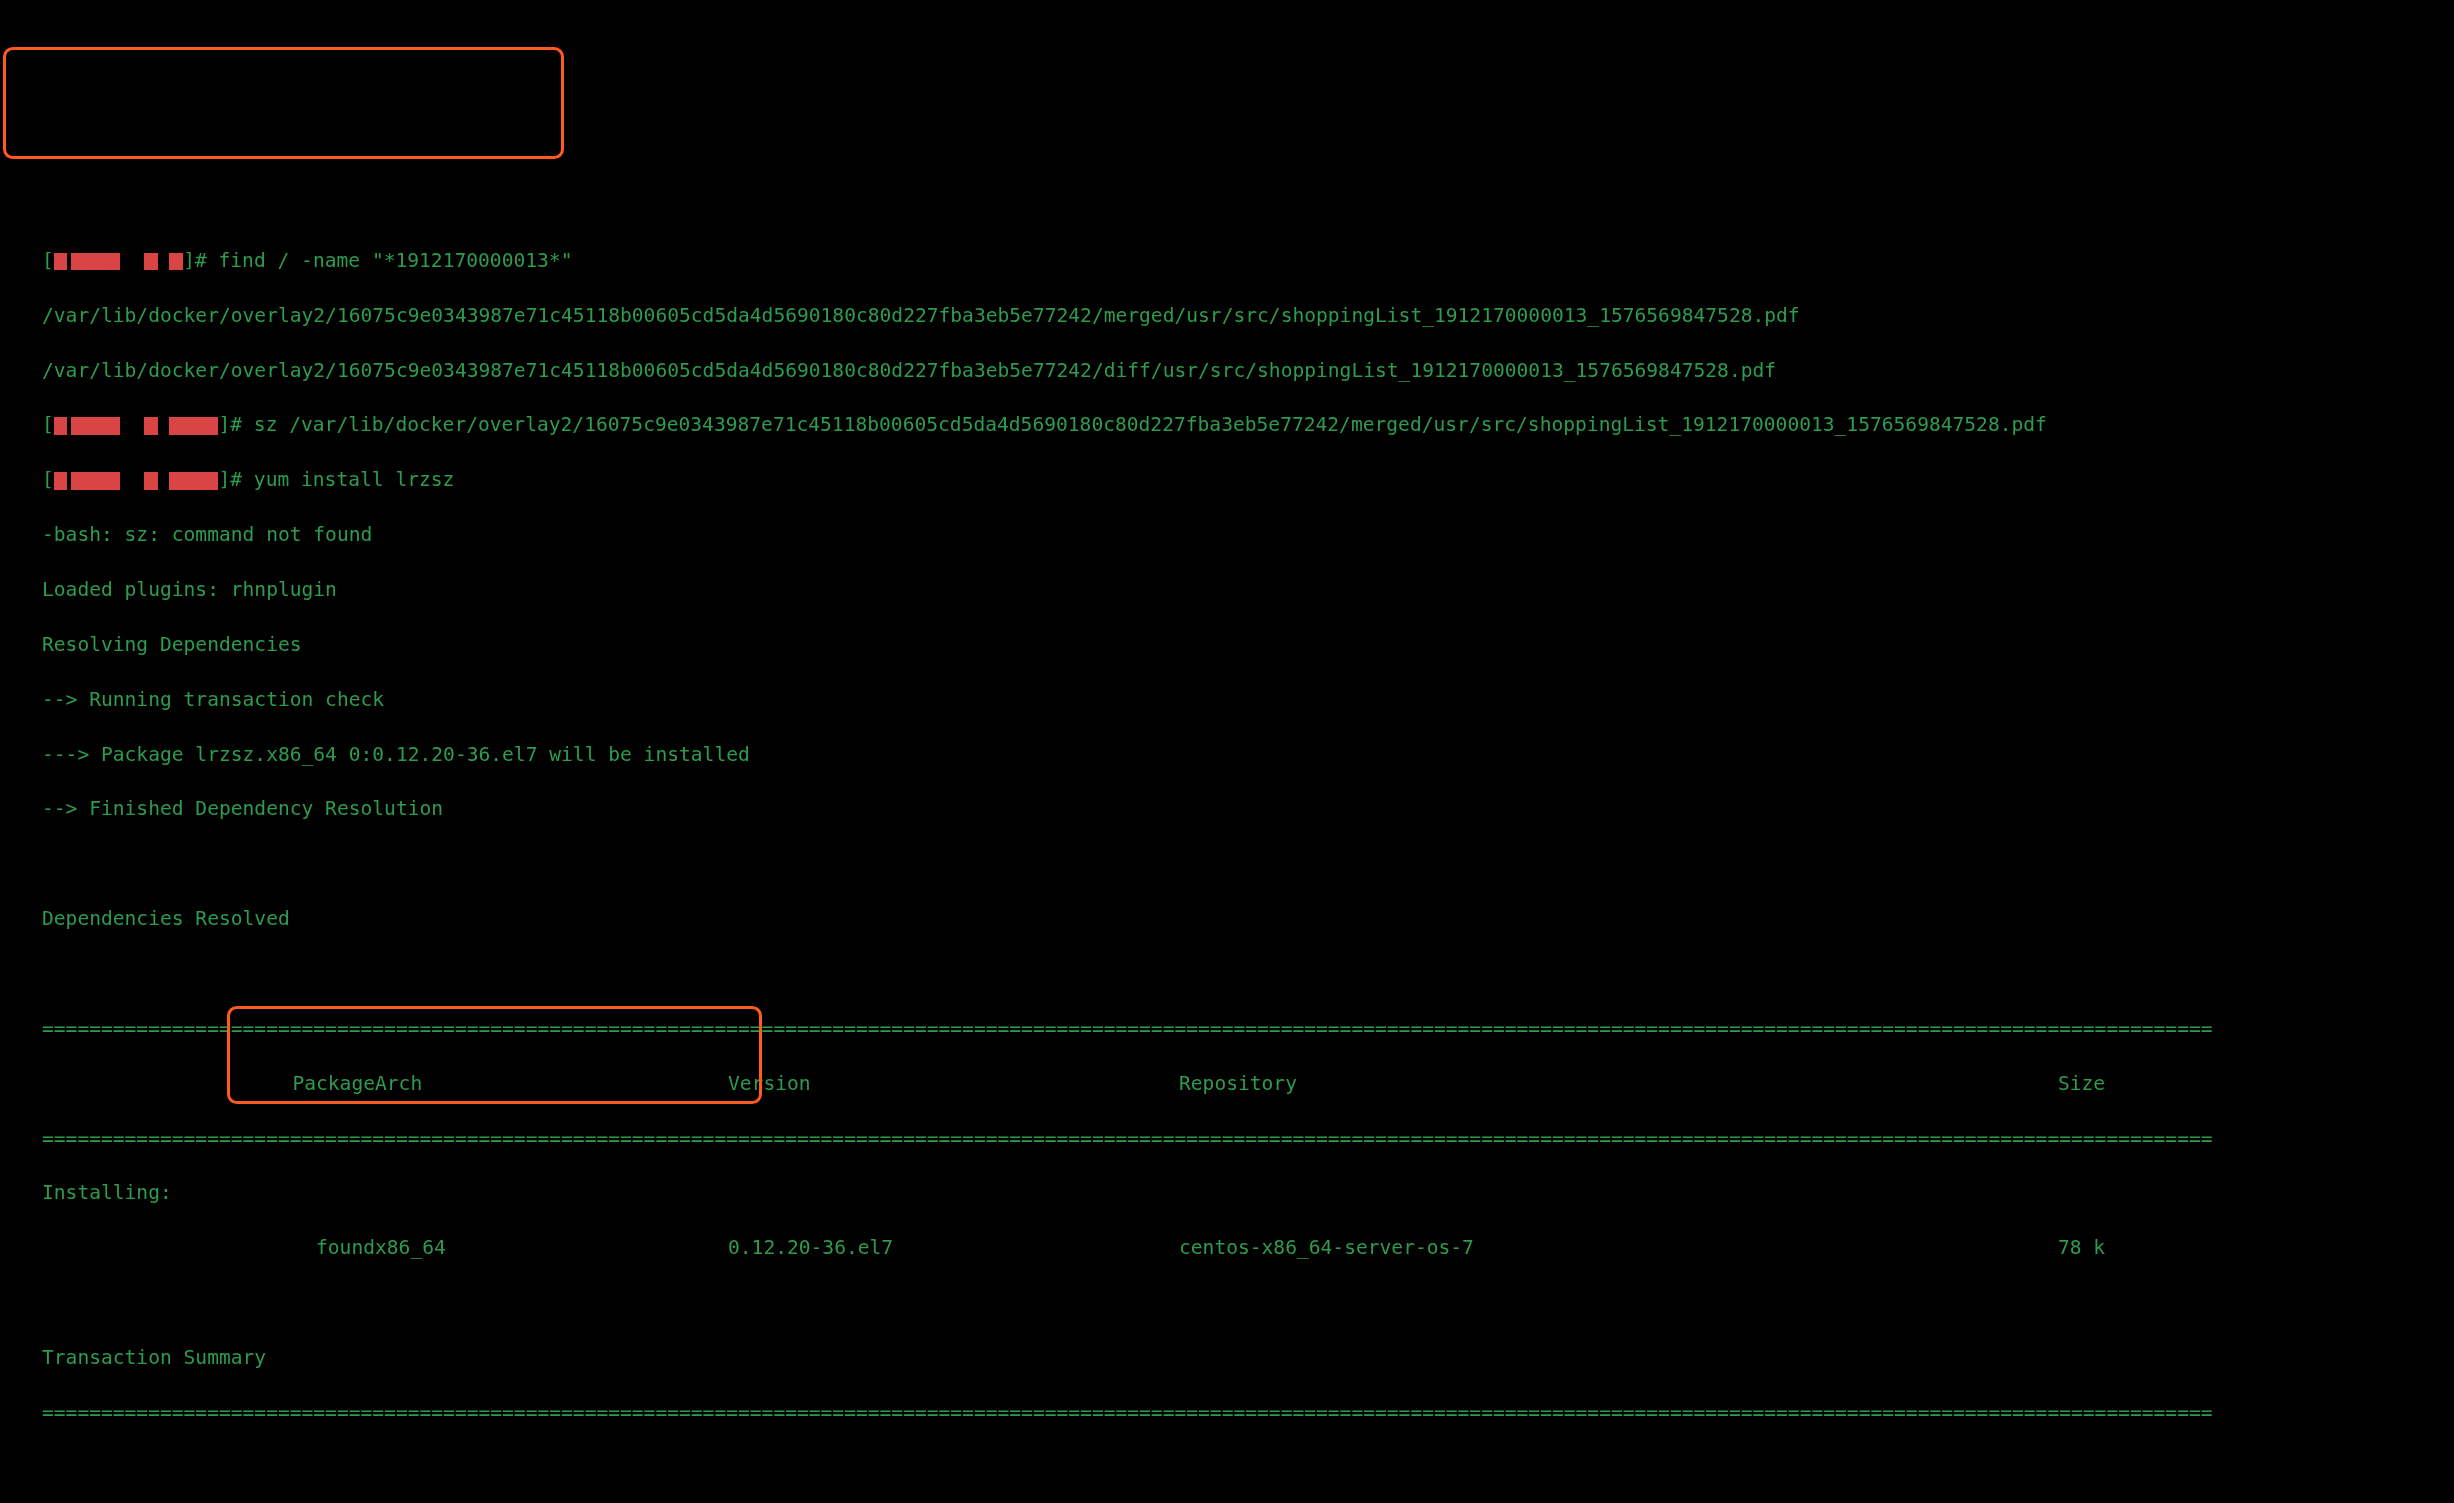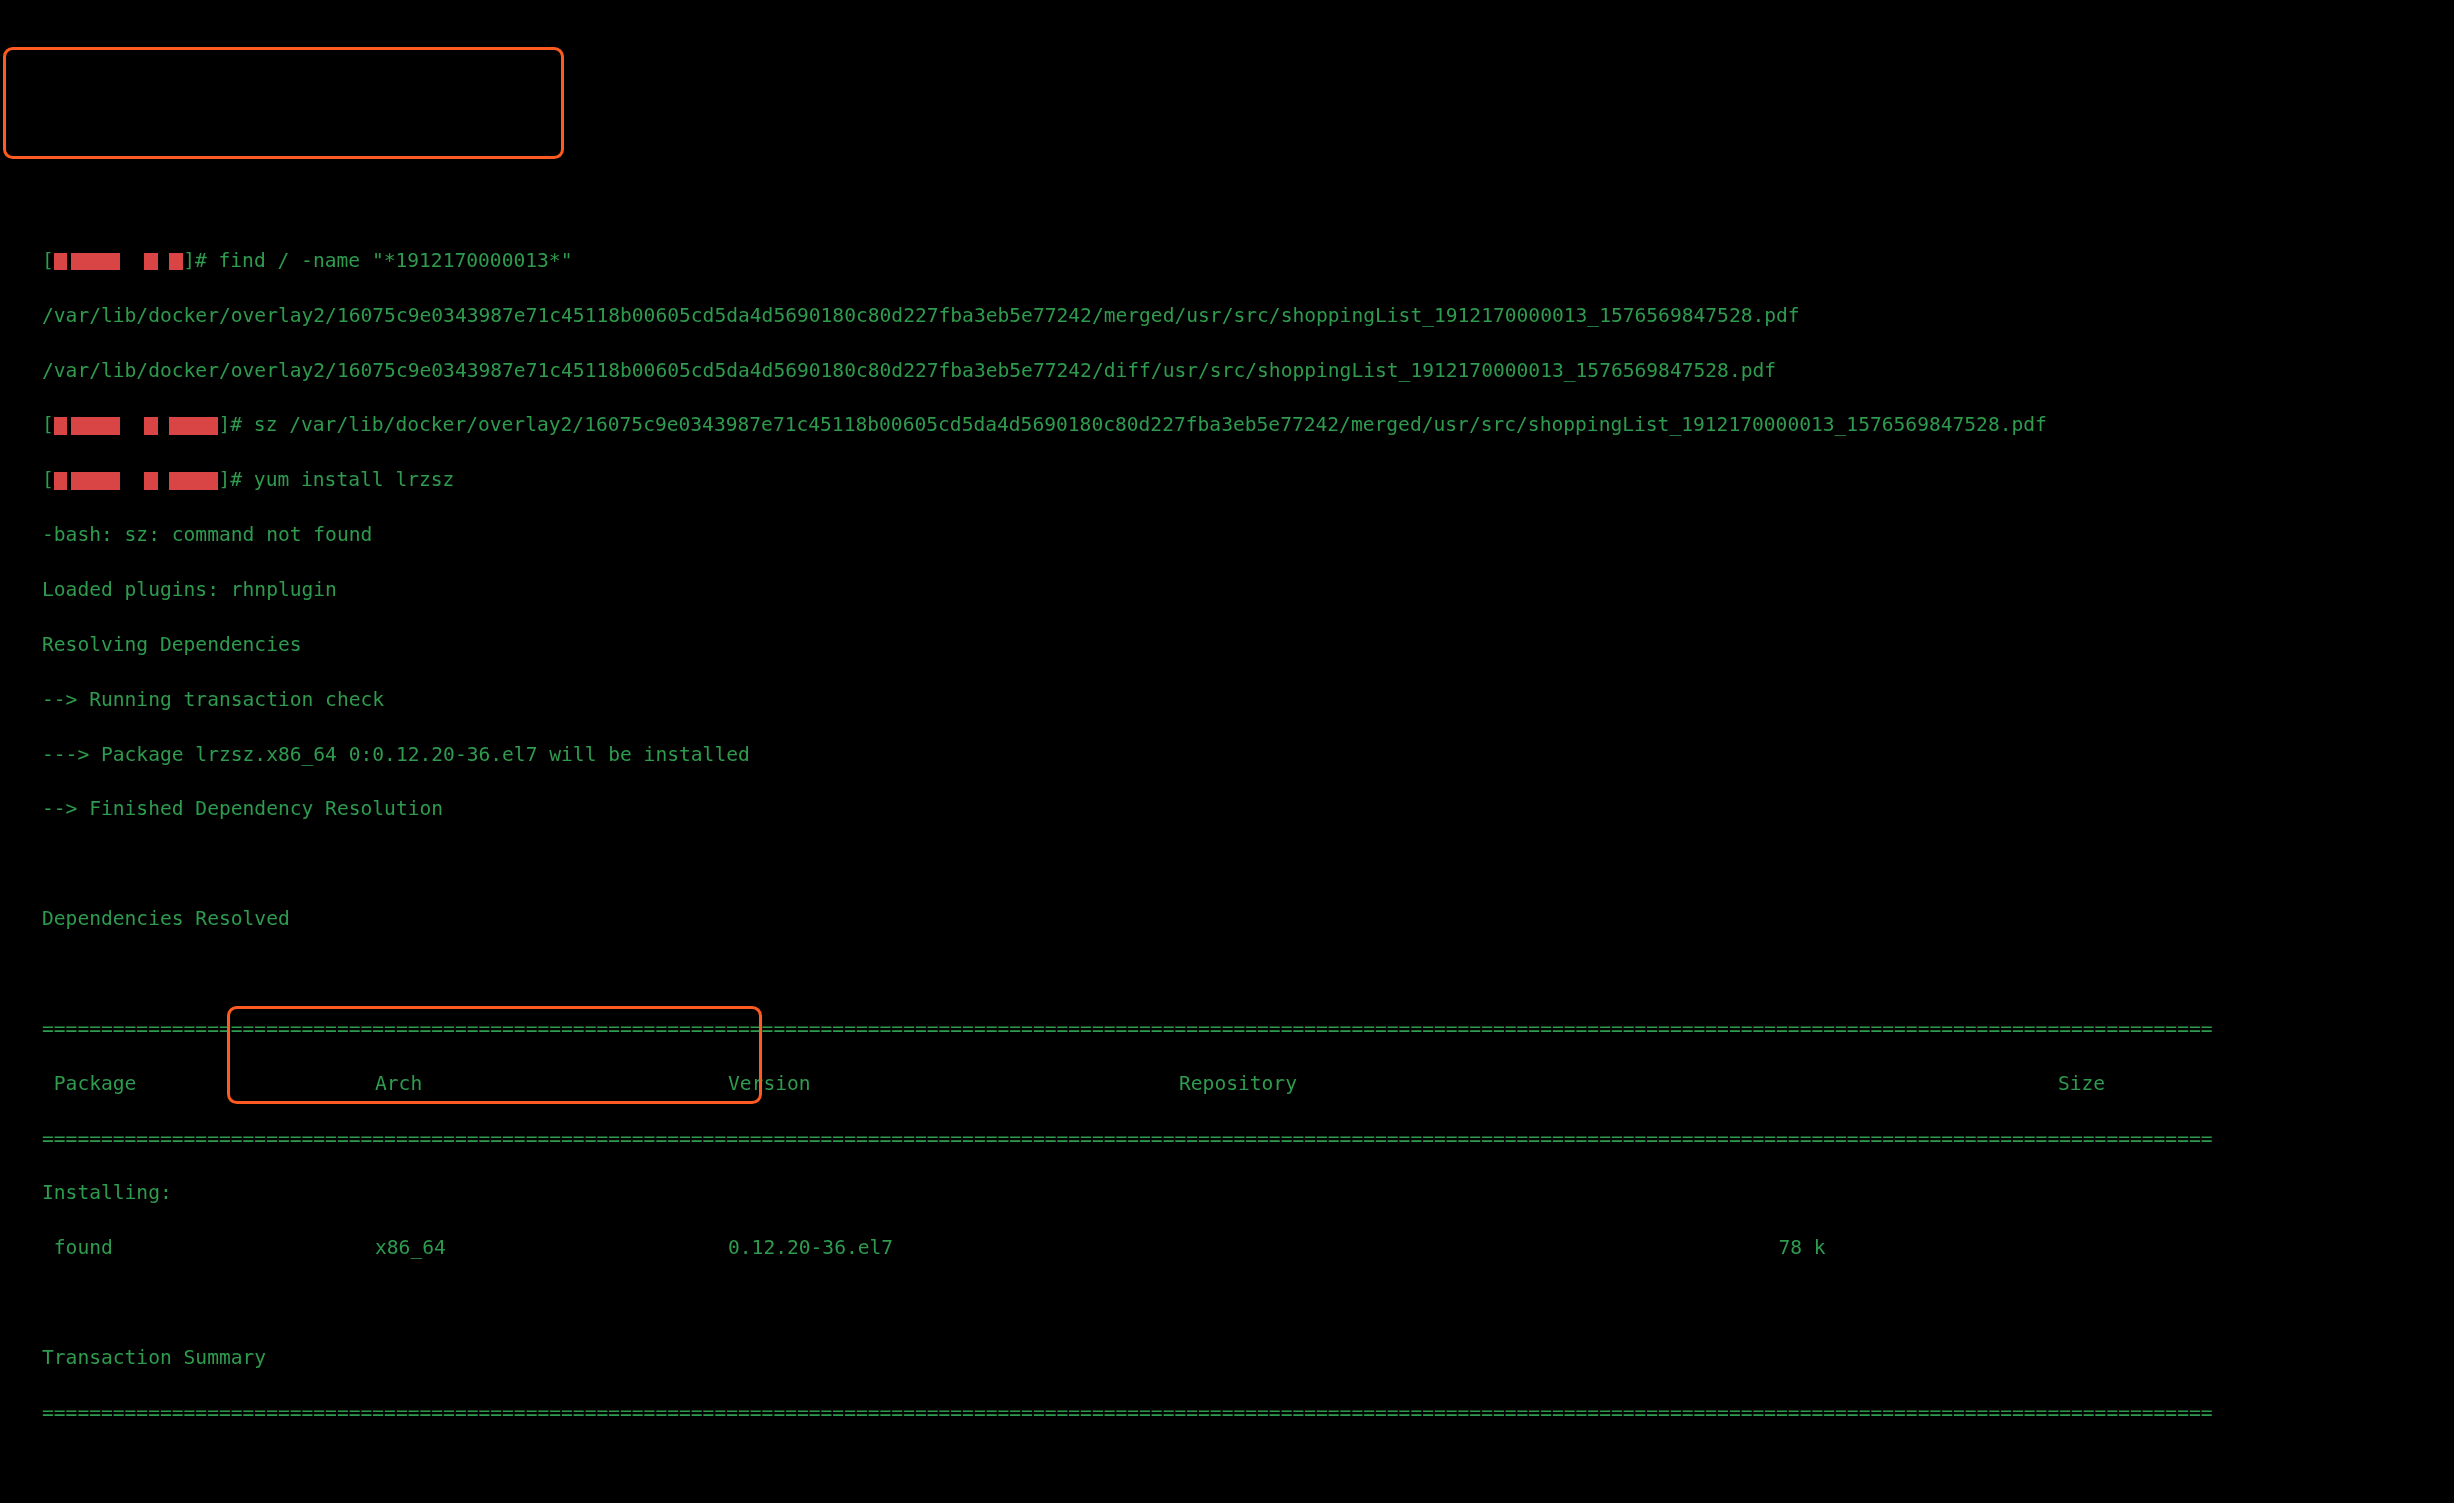--- a/index.html
+++ b/index.html
@@ -44,21 +44,21 @@
     }
     .box2 {
       left: 227px;
       top: 1006px;
       width: 535px;
       height: 98px;
     }
     .table-row {
       display: flex;
     }
-    .col-package { width: 333px; }
+    .col-package { width: 333px; text-align: right; }
     .col-arch { width: 353px; }
     .col-version { width: 451px; }
     .col-repo { width: 559px; }
     .col-size { text-align: center; flex: 1; padding-right: 29px; }
   </style>
 </head>
 <body>
 
 
 
@@ -78,21 +78,21 @@
 <span class="line">--&gt; Running transaction check</span>
 <span class="line">---&gt; Package lrzsz.x86_64 0:0.12.20-36.el7 will be installed</span>
 <span class="line">--&gt; Finished Dependency Resolution</span>
 <span class="line"> </span>
 <span class="line">Dependencies Resolved</span>
 <span class="line"> </span>
 <span class="line">========================================================================================================================================================================================</span>
 <div class="line table-row"><span class="col-package"> Package</span><span class="col-arch">Arch</span><span class="col-version">Version</span><span class="col-repo">Repository</span><span class="col-size">Size</span></div>
 <span class="line">========================================================================================================================================================================================</span>
 <span class="line">Installing:</span>
-<div class="line table-row"><span class="col-package"> found</span><span class="col-arch">x86_64</span><span class="col-version">0.12.20-36.el7</span><span class="col-size">78 k</span></div>
+<div class="line table-row"><span class="col-package"> found</span><span class="col-arch">x86_64</span><span class="col-version">0.12.20-36.el7</span><span class="col-repo">centos-x86_64-server-os-7</span><span class="col-size">78 k</span></div>
 <span class="line"> </span>
 <span class="line">Transaction Summary</span>
 <span class="line">========================================================================================================================================================================================</span>
 
 
 
 
 
 
 

